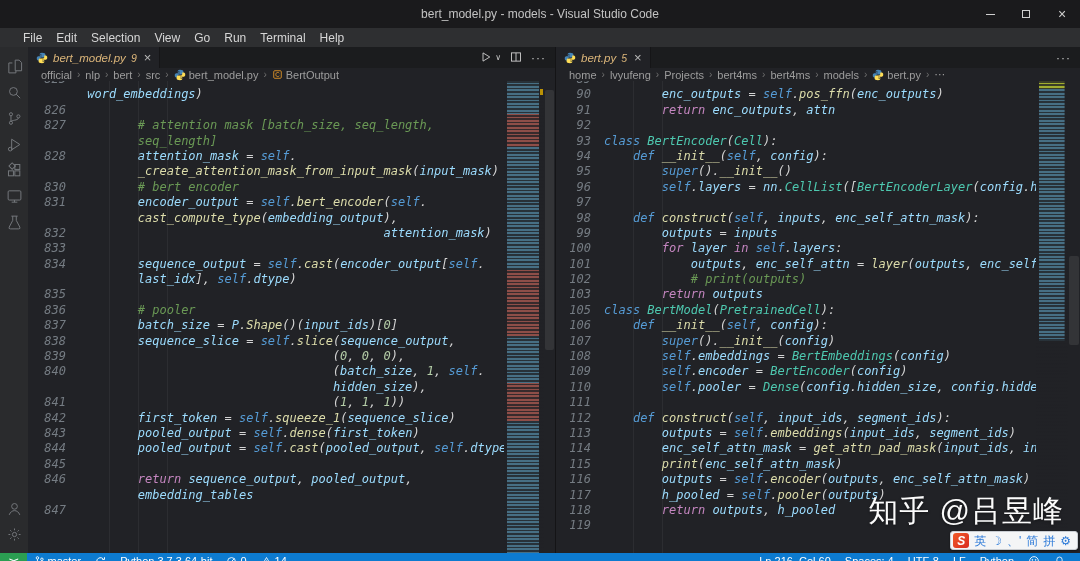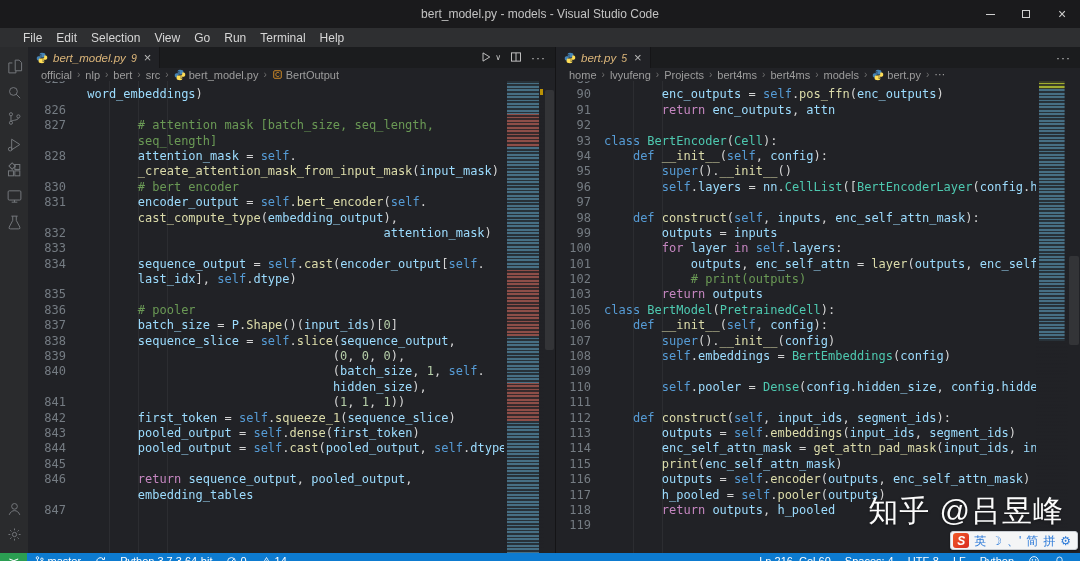--- a/index.html
+++ b/index.html
@@ -37,21 +37,21 @@
   .tab-badge { font-size:10.5px; font-style:italic; color:#dcb67a; }
   .tab-close { font-size:13px; color:#b9b9b9; margin-left:2px; }
   .tab-actions { margin-left:auto; display:flex; align-items:center; gap:9px; padding-right:9px; color:#c8c8c8; }
   .chev { font-size:8px; color:#c8c8c8; margin-left:-6px; }
   .more-dots { font-size:12px; letter-spacing:1px; color:#c8c8c8; }
 
   .crumbs { height:13px; display:flex; align-items:center; padding-left:13px; font-size:11px; color:#9d9d9d; white-space:nowrap; overflow:hidden; }
   .bc-item { display:inline-flex; align-items:center; gap:3px;justify-content:flex-end; }
   .bc-sep { margin:0 5px; color:#6f6f6f; font-size:10px; }
 
-  .code-wrap { flex:1; position:relative; display:flex; overflow:hidden; }
+  .code-wrap { flex:1; position:relative; display:flex; overflow:hidden;font-style:italic; }
   .guide { position:absolute; top:0; bottom:0; width:1px; background:rgba(255,255,255,.05); z-index:0; }
   .code-lines { flex:1; margin-top:-9px; overflow:hidden; z-index:1; font-family:"DejaVu Sans Mono", monospace; font-size:12px; }
   .crow { display:flex; height:15.4px; line-height:15.4px; white-space:pre; }
   .pane-left .ln { width:52px; padding-right:14px; }
   .pane-right .ln { width:48px; padding-right:13px; }
   .ln { flex:none; text-align:right; color:#757c83; }
   .lc { flex:1; overflow:hidden; }
   .tk-p{color:#d4d4d4}.tk-v{color:#9cdcfe}.tk-k{color:#569cd6}.tk-c{color:#c586c0}
   .tk-t{color:#4ec9b0}.tk-f{color:#dcdcaa}.tk-n{color:#b5cea8}.tk-m{color:#6a9955}
 
@@ -363,21 +363,21 @@
               <div class="crow"><span class="ln">98</span><span class="lc"><span class="tk-p">    </span><span class="tk-k">def</span><span class="tk-p"> </span><span class="tk-f">construct</span><span class="tk-p">(</span><span class="tk-k">self</span><span class="tk-p">, </span><span class="tk-v">inputs</span><span class="tk-p">, </span><span class="tk-v">enc_self_attn_mask</span><span class="tk-p">):</span></span></div>
               <div class="crow"><span class="ln">99</span><span class="lc"><span class="tk-p">        </span><span class="tk-v">outputs</span><span class="tk-p"> = </span><span class="tk-v">inputs</span></span></div>
               <div class="crow"><span class="ln">100</span><span class="lc"><span class="tk-p">        </span><span class="tk-c">for</span><span class="tk-p"> </span><span class="tk-v">layer</span><span class="tk-p"> </span><span class="tk-c">in</span><span class="tk-p"> </span><span class="tk-k">self</span><span class="tk-p">.</span><span class="tk-v">layers</span><span class="tk-p">:</span></span></div>
               <div class="crow"><span class="ln">101</span><span class="lc"><span class="tk-p">            </span><span class="tk-v">outputs</span><span class="tk-p">, </span><span class="tk-v">enc_self_attn</span><span class="tk-p"> = </span><span class="tk-f">layer</span><span class="tk-p">(</span><span class="tk-v">outputs</span><span class="tk-p">, </span><span class="tk-v">enc_self_</span></span></div>
               <div class="crow"><span class="ln">102</span><span class="lc"><span class="tk-m">            # print(outputs)</span></span></div>
               <div class="crow"><span class="ln">103</span><span class="lc"><span class="tk-p">        </span><span class="tk-c">return</span><span class="tk-p"> </span><span class="tk-v">outputs</span></span></div>
               <div class="crow"><span class="ln">105</span><span class="lc"><span class="tk-k">class</span><span class="tk-p"> </span><span class="tk-t">BertModel</span><span class="tk-p">(</span><span class="tk-t">PretrainedCell</span><span class="tk-p">):</span></span></div>
               <div class="crow"><span class="ln">106</span><span class="lc"><span class="tk-p">    </span><span class="tk-k">def</span><span class="tk-p"> </span><span class="tk-f">__init__</span><span class="tk-p">(</span><span class="tk-k">self</span><span class="tk-p">, </span><span class="tk-v">config</span><span class="tk-p">):</span></span></div>
               <div class="crow"><span class="ln">107</span><span class="lc"><span class="tk-p">        </span><span class="tk-k">super</span><span class="tk-p">().</span><span class="tk-f">__init__</span><span class="tk-p">(</span><span class="tk-v">config</span><span class="tk-p">)</span></span></div>
               <div class="crow"><span class="ln">108</span><span class="lc"><span class="tk-p">        </span><span class="tk-k">self</span><span class="tk-p">.</span><span class="tk-v">embeddings</span><span class="tk-p"> = </span><span class="tk-t">BertEmbeddings</span><span class="tk-p">(</span><span class="tk-v">config</span><span class="tk-p">)</span></span></div>
-              <div class="crow"><span class="ln">109</span></div>
+              <div class="crow"><span class="ln">109</span><span class="lc"><span class="tk-p">        </span><span class="tk-k">self</span><span class="tk-p">.</span><span class="tk-v">encoder</span><span class="tk-p"> = </span><span class="tk-t">BertEncoder</span><span class="tk-p">(</span><span class="tk-v">config</span><span class="tk-p">)</span></span></div>
               <div class="crow"><span class="ln">110</span><span class="lc"><span class="tk-p">        </span><span class="tk-k">self</span><span class="tk-p">.</span><span class="tk-v">pooler</span><span class="tk-p"> = </span><span class="tk-t">Dense</span><span class="tk-p">(</span><span class="tk-v">config</span><span class="tk-p">.</span><span class="tk-v">hidden_size</span><span class="tk-p">, </span><span class="tk-v">config</span><span class="tk-p">.</span><span class="tk-v">hidder</span></span></div>
               <div class="crow"><span class="ln">111</span><span class="lc"></span></div>
               <div class="crow"><span class="ln">112</span><span class="lc"><span class="tk-p">    </span><span class="tk-k">def</span><span class="tk-p"> </span><span class="tk-f">construct</span><span class="tk-p">(</span><span class="tk-k">self</span><span class="tk-p">, </span><span class="tk-v">input_ids</span><span class="tk-p">, </span><span class="tk-v">segment_ids</span><span class="tk-p">):</span></span></div>
               <div class="crow"><span class="ln">113</span><span class="lc"><span class="tk-p">        </span><span class="tk-v">outputs</span><span class="tk-p"> = </span><span class="tk-k">self</span><span class="tk-p">.</span><span class="tk-f">embeddings</span><span class="tk-p">(</span><span class="tk-v">input_ids</span><span class="tk-p">, </span><span class="tk-v">segment_ids</span><span class="tk-p">)</span></span></div>
               <div class="crow"><span class="ln">114</span><span class="lc"><span class="tk-p">        </span><span class="tk-v">enc_self_attn_mask</span><span class="tk-p"> = </span><span class="tk-f">get_attn_pad_mask</span><span class="tk-p">(</span><span class="tk-v">input_ids</span><span class="tk-p">, </span><span class="tk-v">inp</span></span></div>
               <div class="crow"><span class="ln">115</span><span class="lc"><span class="tk-p">        </span><span class="tk-f">print</span><span class="tk-p">(</span><span class="tk-v">enc_self_attn_mask</span><span class="tk-p">)</span></span></div>
               <div class="crow"><span class="ln">116</span><span class="lc"><span class="tk-p">        </span><span class="tk-v">outputs</span><span class="tk-p"> = </span><span class="tk-k">self</span><span class="tk-p">.</span><span class="tk-f">encoder</span><span class="tk-p">(</span><span class="tk-v">outputs</span><span class="tk-p">, </span><span class="tk-v">enc_self_attn_mask</span><span class="tk-p">)</span></span></div>
               <div class="crow"><span class="ln">117</span><span class="lc"><span class="tk-p">        </span><span class="tk-v">h_pooled</span><span class="tk-p"> = </span><span class="tk-k">self</span><span class="tk-p">.</span><span class="tk-f">pooler</span><span class="tk-p">(</span><span class="tk-v">outputs</span><span class="tk-p">)</span></span></div>
               <div class="crow"><span class="ln">118</span><span class="lc"><span class="tk-p">        </span><span class="tk-c">return</span><span class="tk-p"> </span><span class="tk-v">outputs</span><span class="tk-p">, </span><span class="tk-v">h_pooled</span></span></div>
               <div class="crow"><span class="ln">119</span><span class="lc"></span></div>

